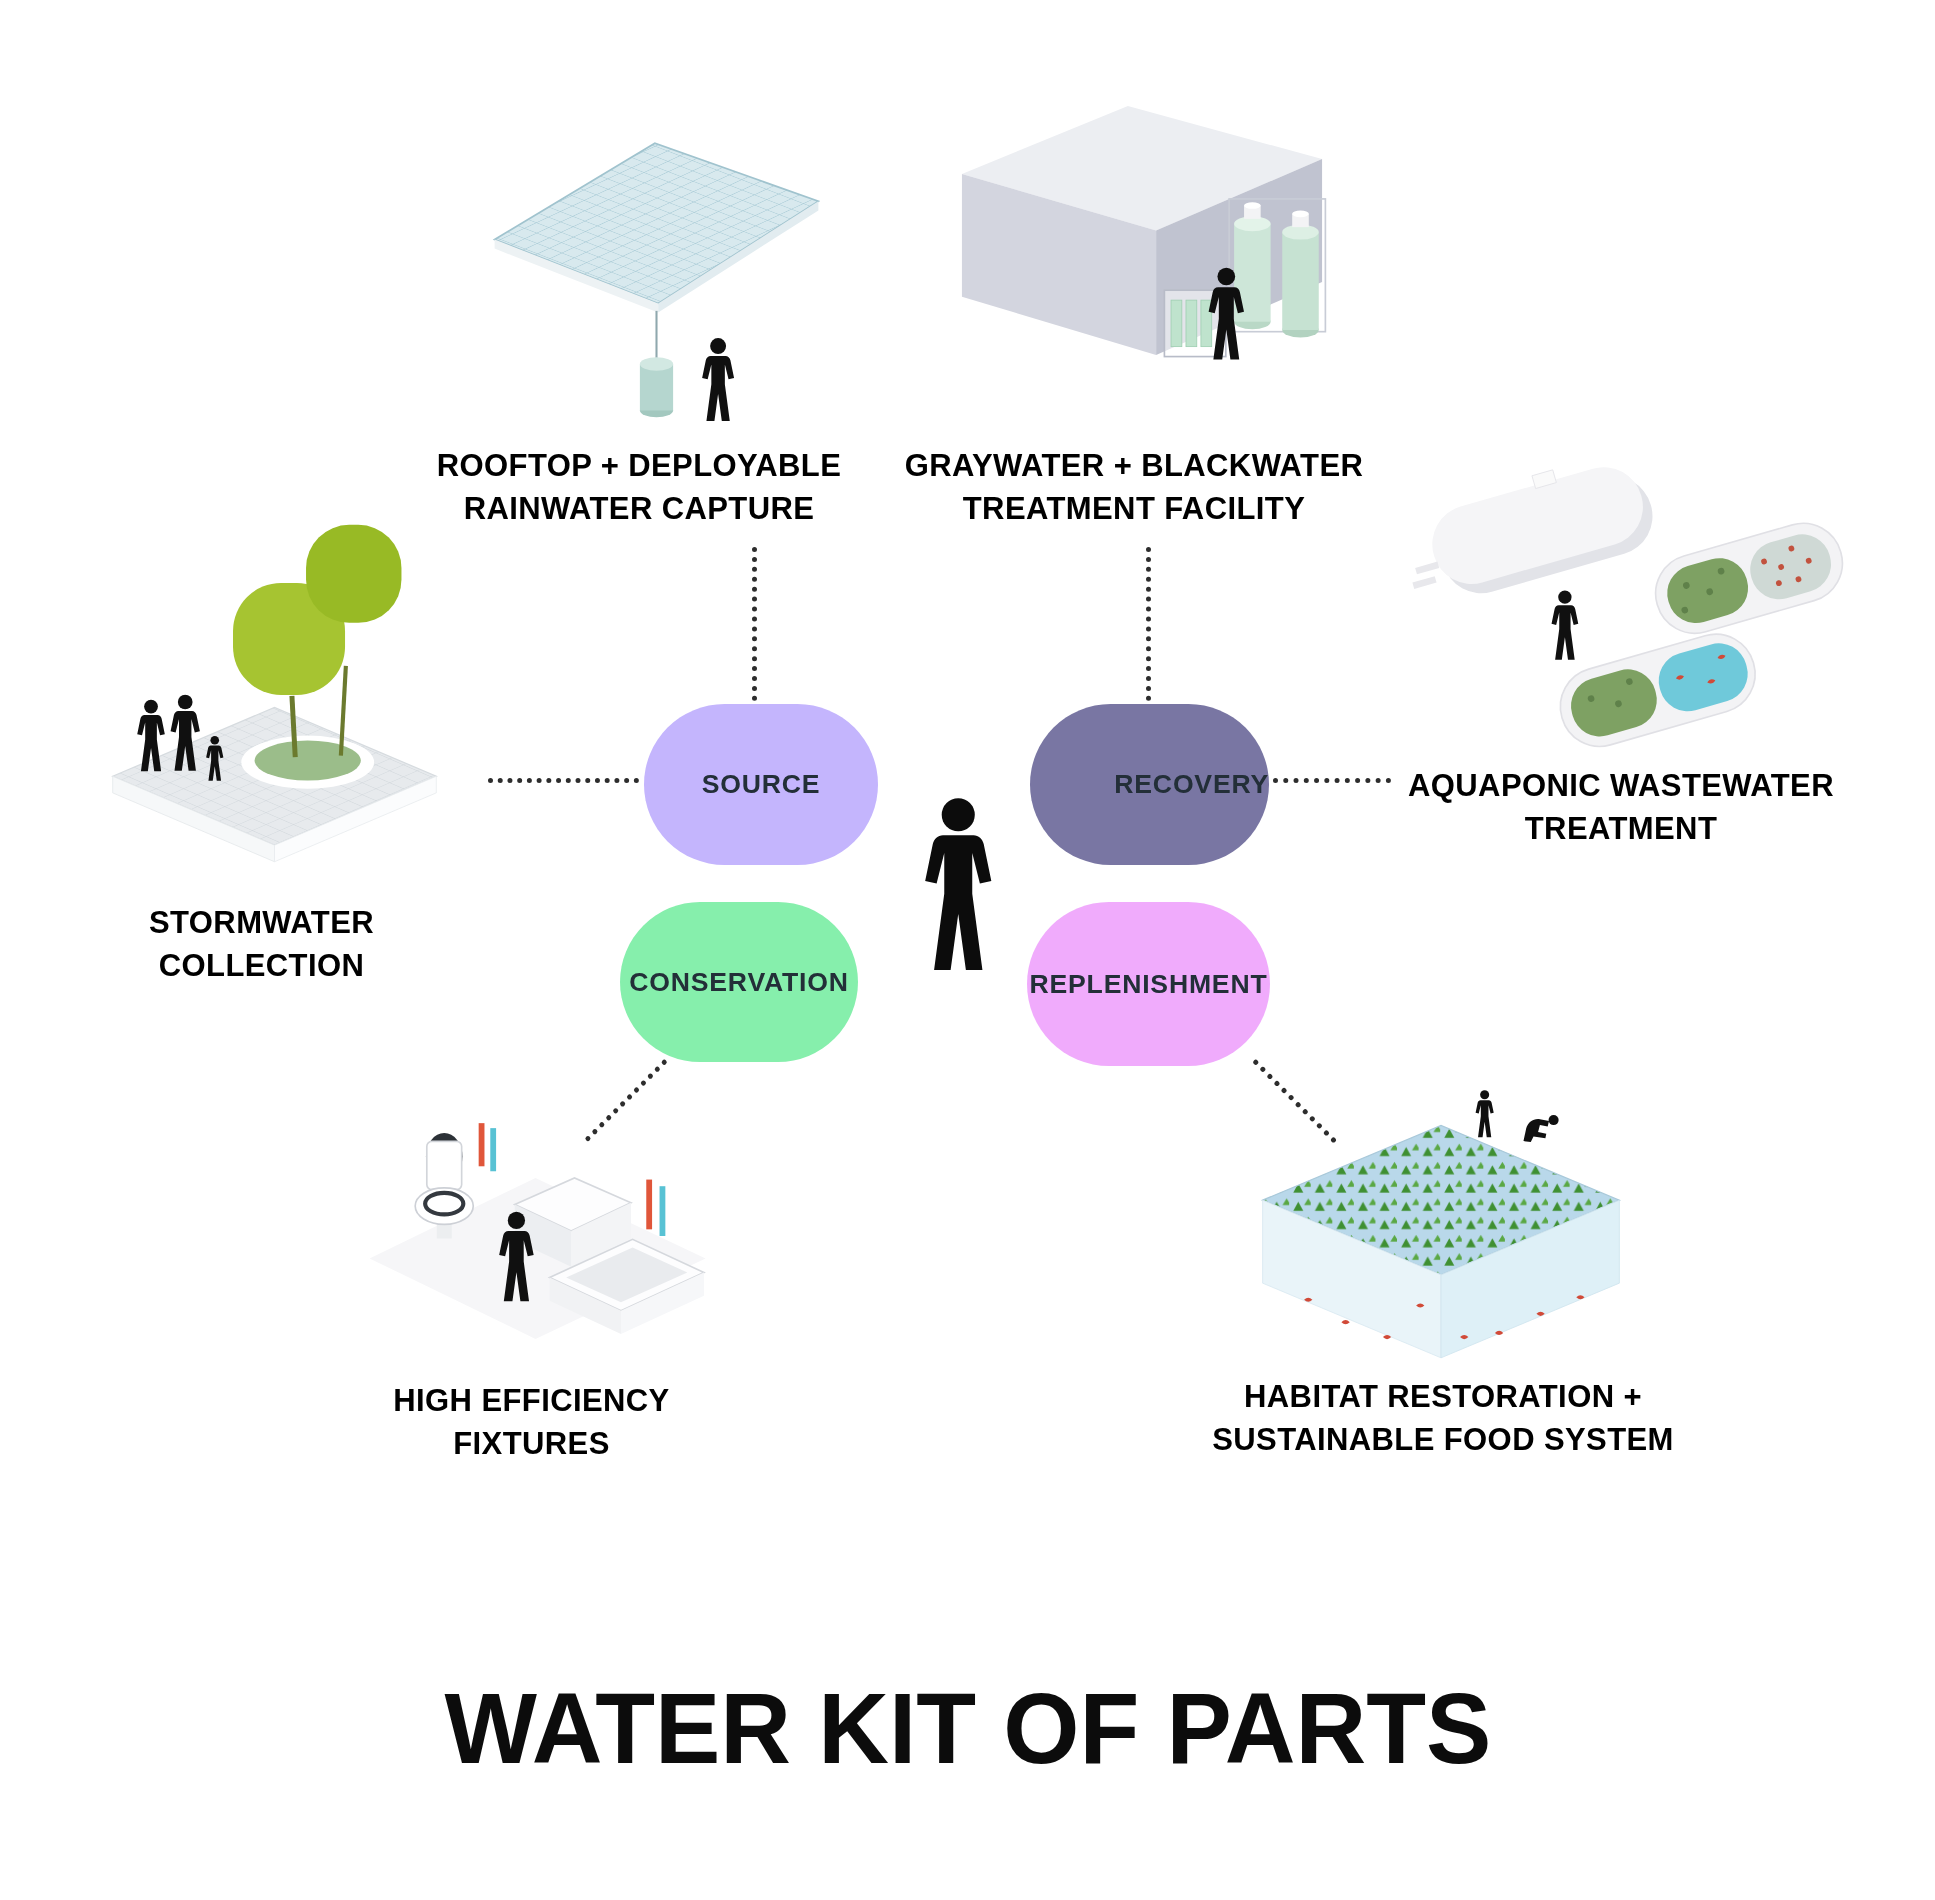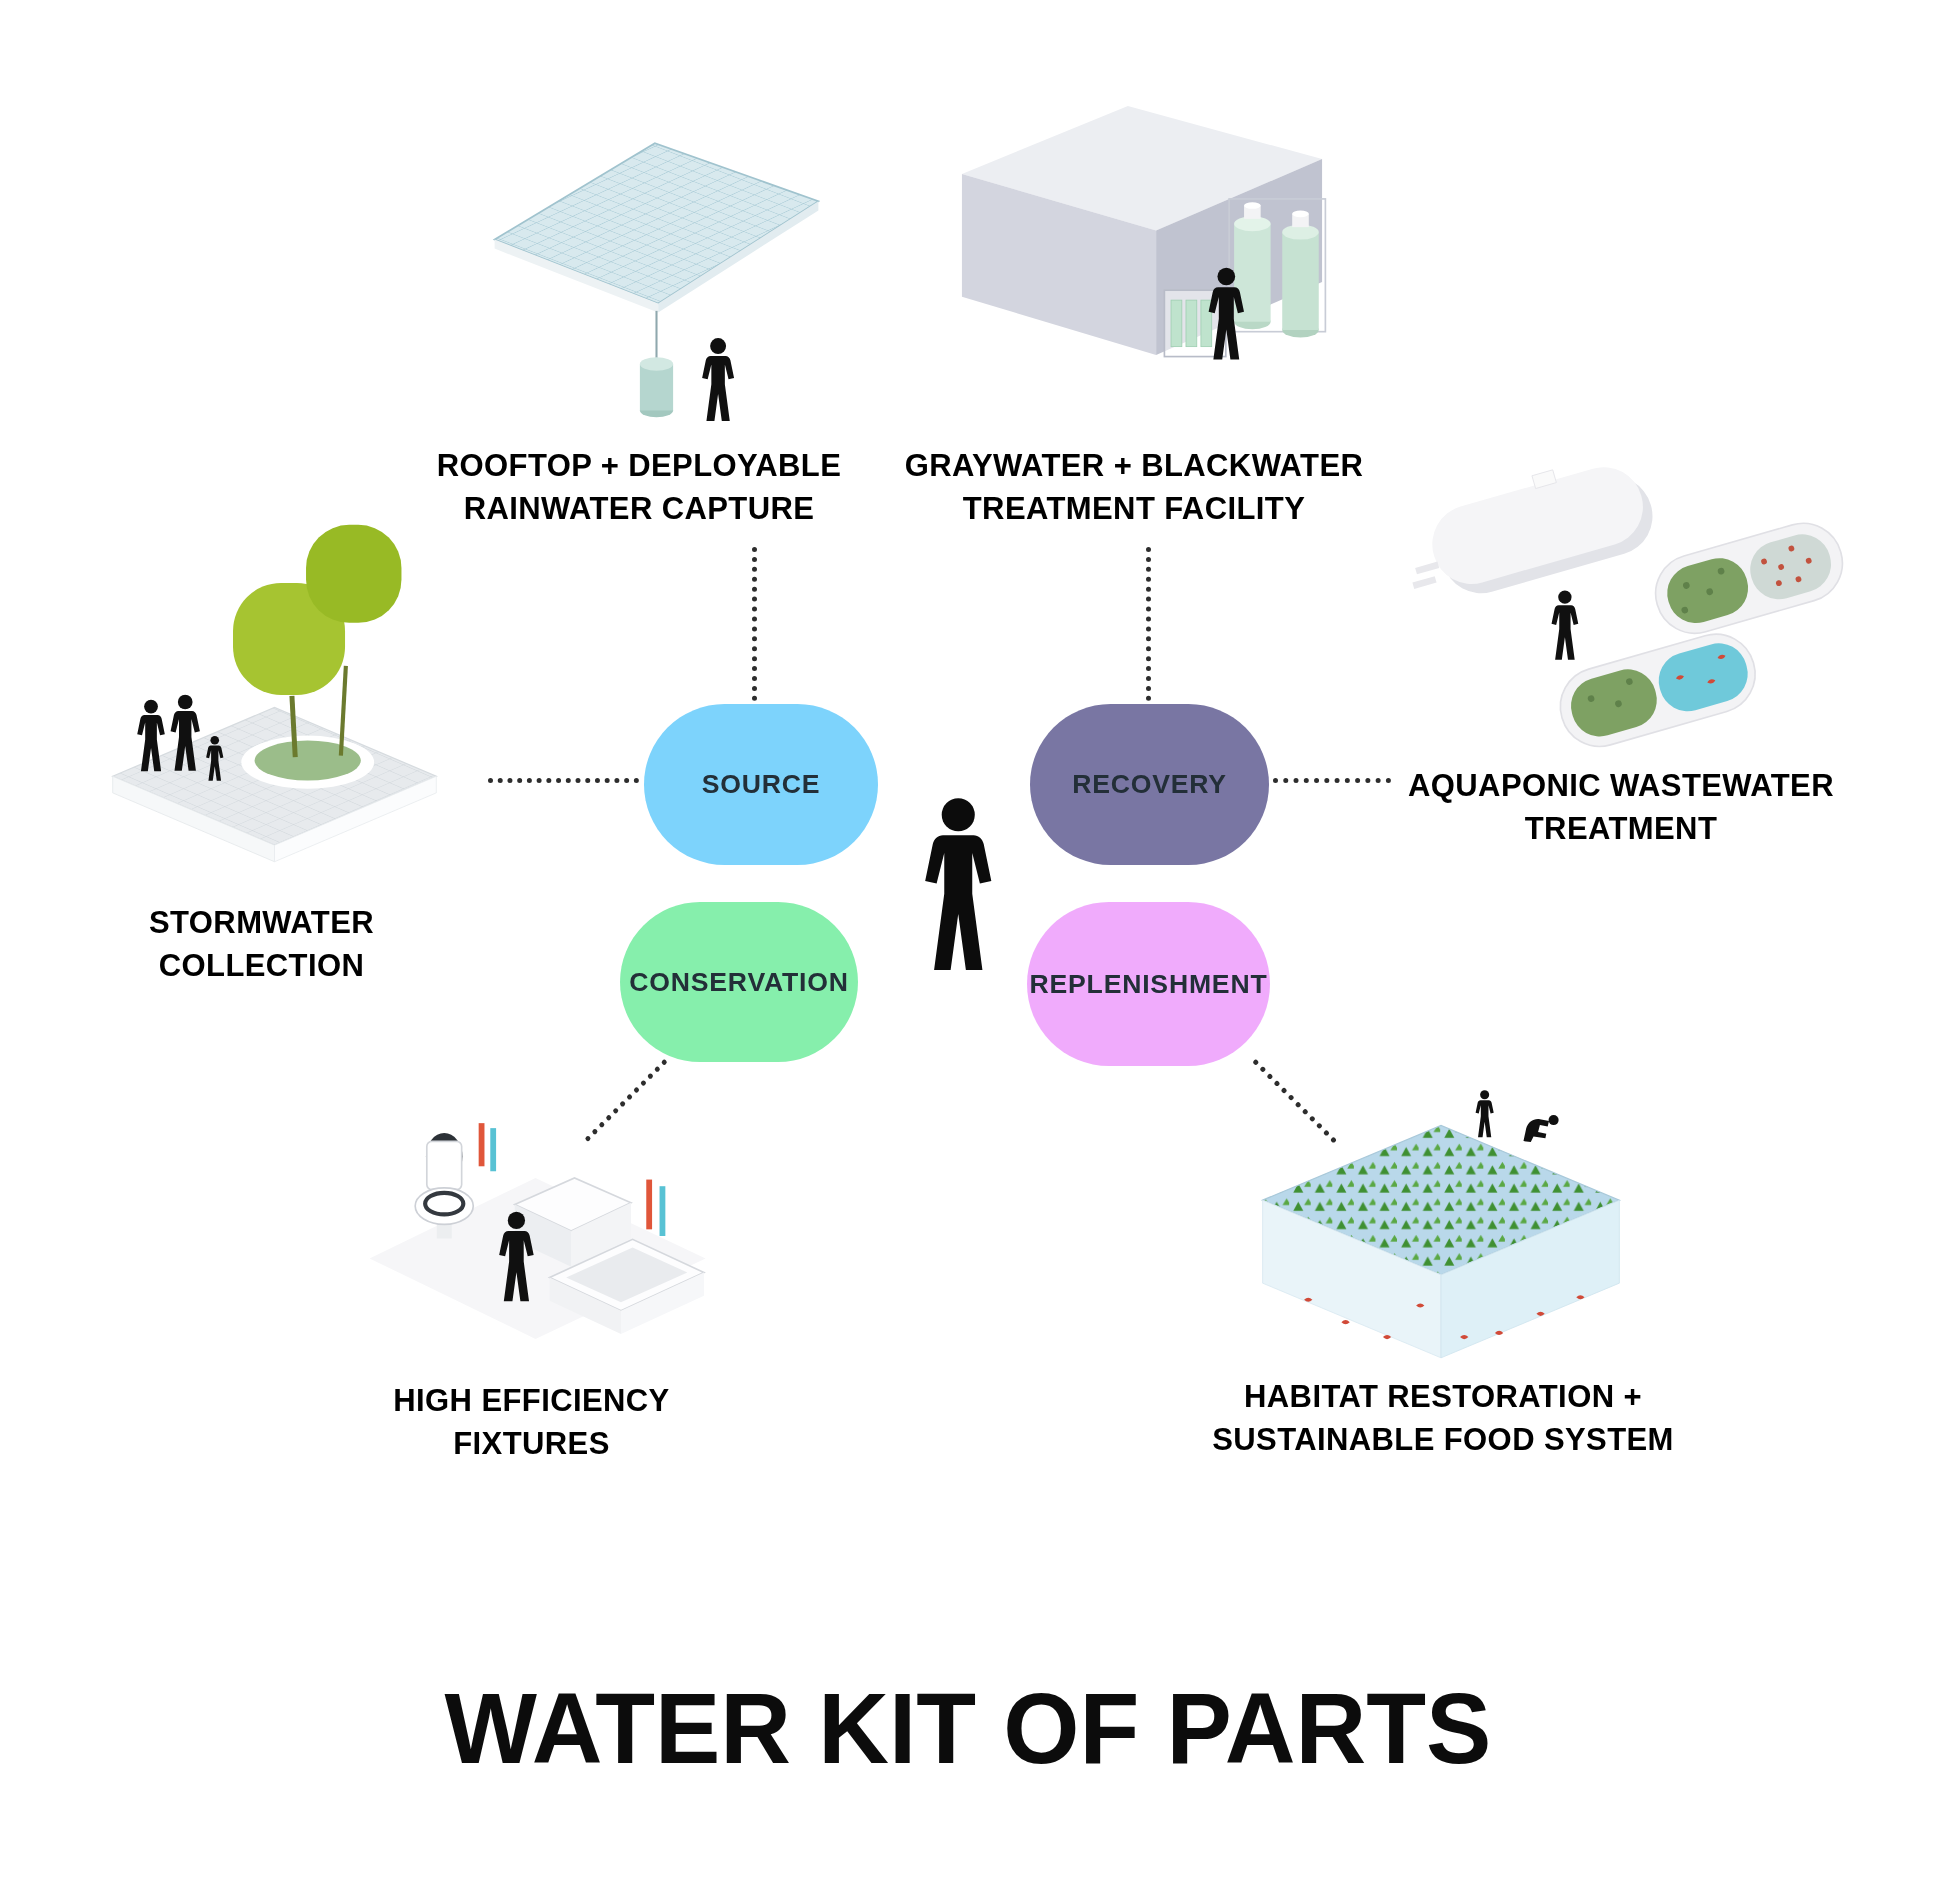--- a/index.html
+++ b/index.html
@@ -199,24 +199,24 @@
     <use href="#person-bent" width="90" height="80" transform="translate(330,22) scale(0.55)" fill="#101010"></use>
   </svg>
 
   <div class="dot-v" style="left:752px;top:547px;height:154px"></div>
   <div class="dot-v" style="left:1146px;top:547px;height:154px"></div>
   <div class="dot-h" style="left:488px;top:778px;width:151px"></div>
   <div class="dot-h" style="left:1273px;top:778px;width:118px"></div>
   <div class="dot-d" style="left:666px;top:1058px;width:113px;transform:rotate(135deg)"></div>
   <div class="dot-d" style="left:1254px;top:1058px;width:115px;transform:rotate(45deg)"></div>
 
-  <div class="pill" style="left: 644px; top: 704px; width: 234px; height: 161px; background-color: #7dd3fc;">
+  <div class="pill" style="left: 644px; top: 704px; width: 234px; height: 161px; background-color: #c4b5fd;">
     <span class="pill-label">SOURCE</span>
   </div>
-  <div class="pill" style="left: 1030px; top: 704px; width: 239px; height: 161px; background-color: rgb(121, 118, 163);">
+  <div class="pill" style="left: 1030px; top: 704px; width: 239px; height: 161px; background-color: rgb(121, 118, 163); justify-content: flex-end;">
     <span class="pill-label">RECOVERY</span>
   </div>
   <div class="pill" style="left: 620px; top: 902px; width: 238px; height: 160px; background-color: #86efac;">
     <span class="pill-label">CONSERVATION</span>
   </div>
   <div class="pill" style="left: 1027px; top: 902px; width: 243px; height: 164px; background-color: #f0abfc;">
     <span class="pill-label">REPLENISHMENT</span>
   </div>
 
   <svg class="illus" style="left:920px;top:797px" width="80" height="178" viewBox="0 0 96 214">

